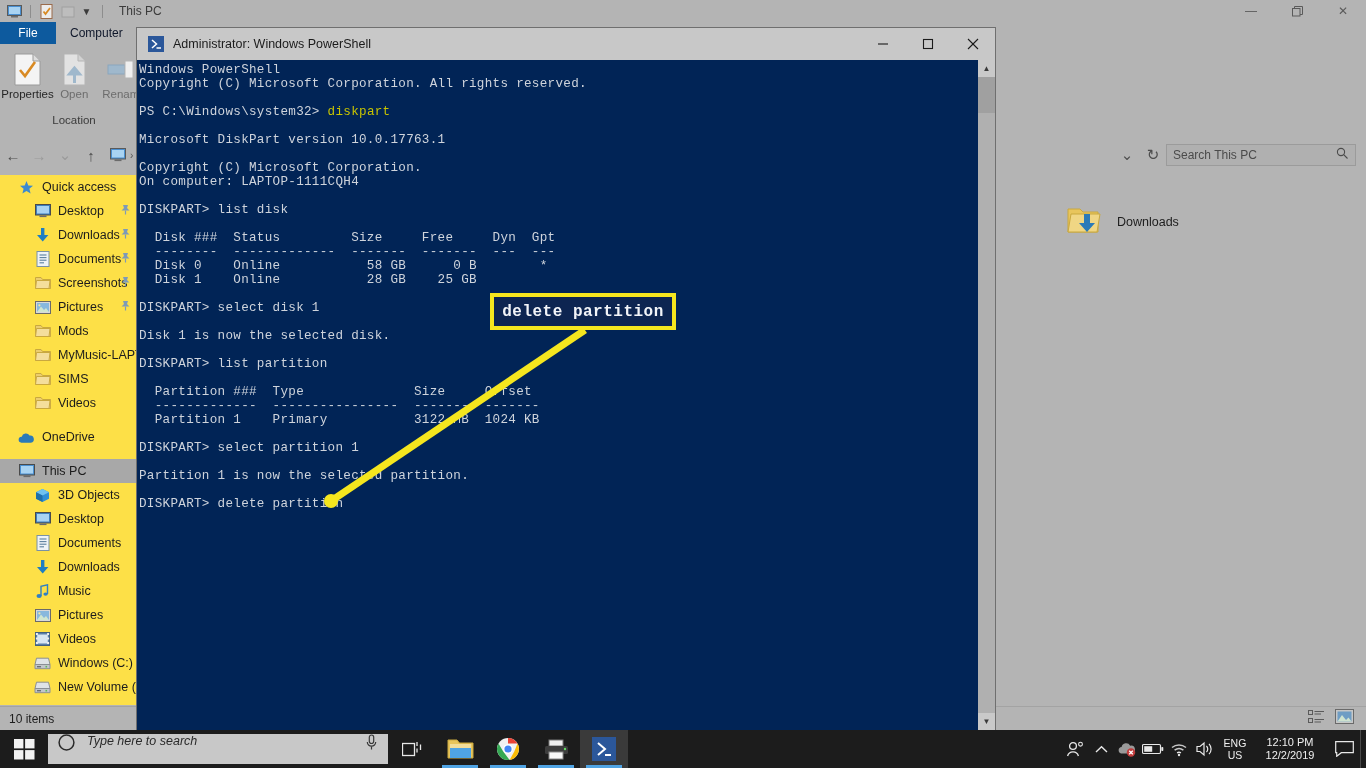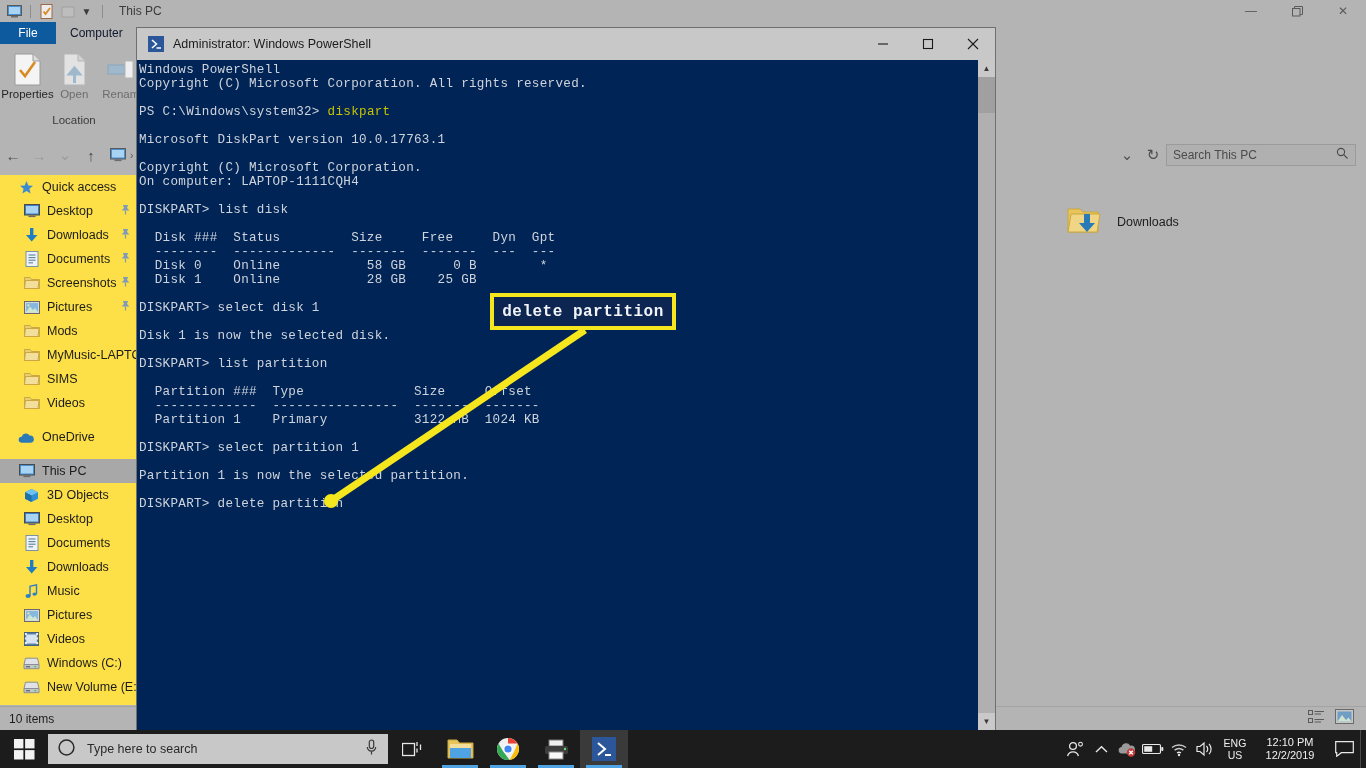--- a/index.html
+++ b/index.html
@@ -49,21 +49,21 @@
   .addr-pc-ico { width:20px; height:16px; display:flex; align-items:center; justify-content:center; }
   .addr-chev { color:#555; font-size:10px; margin:0 2px; }
   .addr-right { display:flex; align-items:center; }
   .search-box { width:190px; height:22px; background:#b0b0b0; border:1px solid #9b9b9b;
       display:flex; align-items:center; padding:0 6px; margin-right:10px; }
   .search-box .ph { font-size:12px; color:#4b4b4b; flex:1; }
 
   
   .navpane { position:absolute; left:0; top:175px; width:137px; height:530px; background:#fde047; overflow:hidden; }
   .nav-item { height:24px; display:flex; align-items:center; padding-left:18px; font-size:12.5px; color:#1c1c1c; position:relative; }
-  .nav-item.indent { padding-left:23px; }
+  .nav-item.indent { padding-left:34px; }
   .nav-item.sel { background:#a8a8a8; }
   .nav-item .ico { width:17px; height:17px; margin-right:7px; display:flex; align-items:center; justify-content:center; flex-shrink:0; }
   .nav-item .txt { white-space:nowrap; overflow:hidden; }
   .nav-item .pin { position:absolute; right:6px; top:5px; color:#6b88a8; font-size:11px; }
   .nav-gap { height:10px; }
 
   
   .content-pane { position:absolute; left:137px; top:175px; right:0; height:530px; background:#b4b4b4; }
   .file-tile { position:absolute; left:930px; top:30px; display:flex; align-items:center; }
   .file-tile .lbl { font-size:12.5px; color:#1d1d1d; margin-left:14px; }
@@ -109,21 +109,21 @@
     display:flex; align-items:center; justify-content:center;
   }
   .callout-box .txt {
     font-family:"Liberation Mono", "DejaVu Sans Mono", monospace;
     font-size:16px; font-weight:bold; color:#f2f4f8; letter-spacing:0.5px;
   }
 
   
   #taskbar { position:absolute; left:0; bottom:0; width:1366px; height:38px; background:#1c1c1c; display:flex; align-items:center; }
   .tb-start { width:48px; height:38px; display:flex; align-items:center; justify-content:center; }
-  .tb-search { width:340px; height:30px; background:#c8c8c8; display:flex; align-items:center; padding:0 10px; }
+  .tb-search { width:340px; height:30px; background:#c8c8c8; display:flex; padding:0 10px;font-style:italic; }
   .tb-search .ph { font-size:12.5px; color:#2a2a2a; margin-left:12px; flex:1; }
   .tb-taskview { width:48px; height:38px; display:flex; align-items:center; justify-content:center; }
   .tb-app { width:48px; height:38px; display:flex; align-items:center; justify-content:center; position:relative; }
   .tb-app.active { background:#3a3a3a; }
   .tb-app .under { position:absolute; bottom:0; left:6px; width:36px; height:3px; background:#4fa3e3; }
   .tb-tray { margin-left:auto; display:flex; align-items:center; height:38px; }
   .tray-ico { width:26px; height:38px; display:flex; align-items:center; justify-content:center; color:#e8e8e8; }
   .tray-lang { width:34px; height:38px; display:flex; flex-direction:column; align-items:center; justify-content:center;
       font-size:10.5px; color:#f0f0f0; line-height:12px; }
   .tray-clock { width:76px; height:38px; display:flex; flex-direction:column; align-items:center; justify-content:center;

